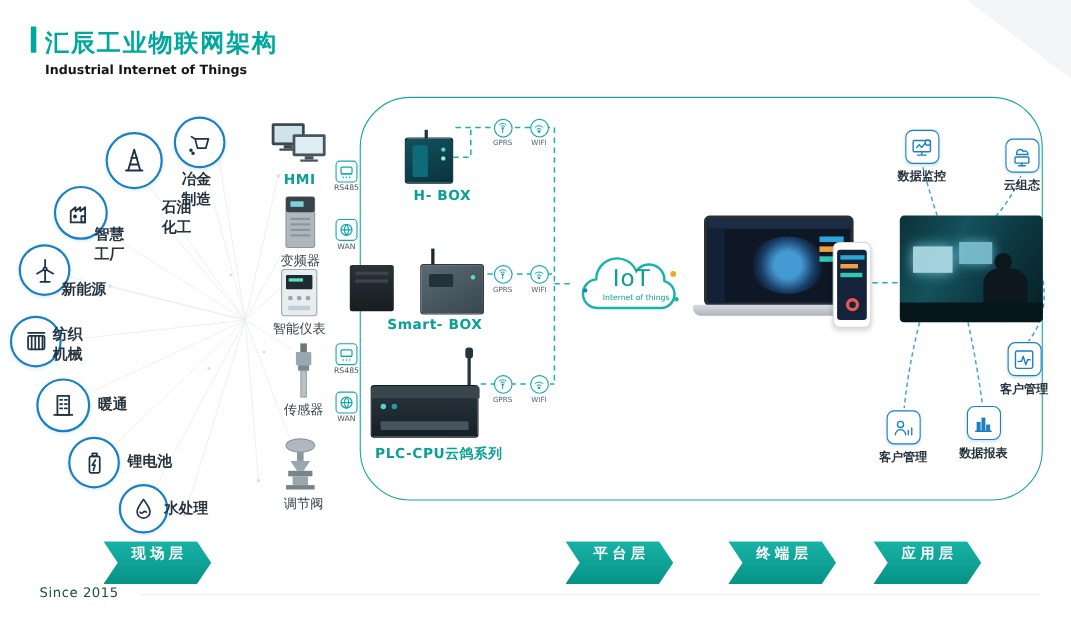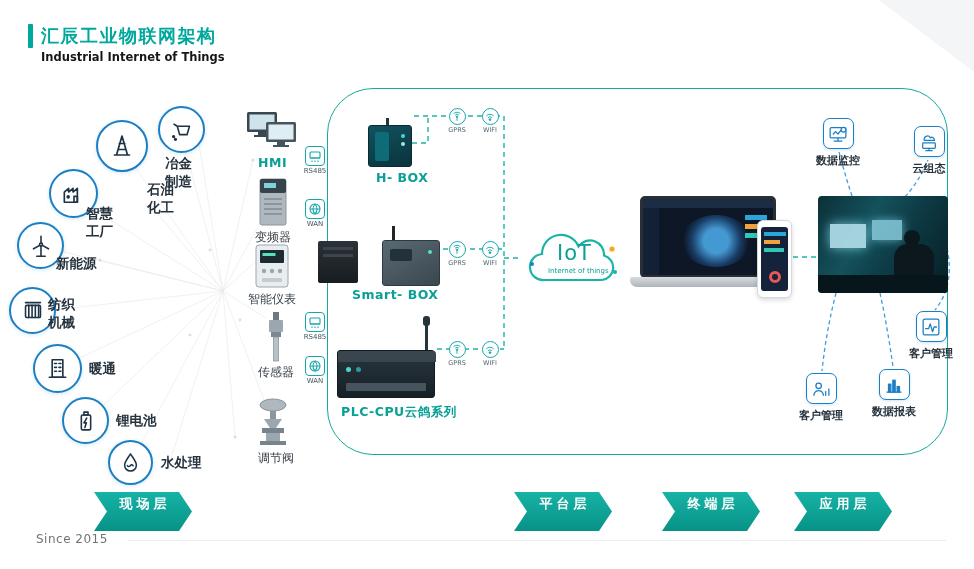--- a/index.html
+++ b/index.html
@@ -2,41 +2,41 @@
 <html><head>
 <meta charset="utf-8">
 <style>
 *{margin:0;padding:0;box-sizing:border-box}
 html,body{width:974px;height:569px}
 body{font-family:"DejaVu Sans","Liberation Sans",sans-serif;background:#fff;color:#222}
 .stage{position:relative;width:974px;height:569px;overflow:hidden;background:#fff}
 .abs{position:absolute}
 .bgsvg{position:absolute;left:0;top:0}
 .corner-fold{position:absolute;right:0;top:0;width:0;height:0;border-left:95px solid transparent;border-top:72px solid #f3f5f6}
-.title{font-size:18px;font-weight:bold;color:#00a79d;letter-spacing:1.5px}
+.title{font-size:22px;font-weight:bold;color:#00a79d;letter-spacing:1.5px}
 .subtitle{font-size:11.5px;font-weight:bold;color:#161616;margin-top:2px}
 .accent{width:5px;background:#00a79d;border-radius:1px}
 .ind-circle{border:2.6px solid #1b7fc3;border-radius:50%;background:#fff;display:flex;align-items:center;justify-content:center;box-shadow:0 1px 4px rgba(27,127,195,.18)}
 .ind-label{font-size:13.5px;font-weight:bold;color:#26333e;line-height:1.3;word-break:break-all}
 .nowrap{white-space:nowrap;width:auto!important}
 .dev-label{font-size:12px;color:#39424a;text-align:center;font-weight:500}
 .teal-label{color:#0aa096;font-weight:bold;font-size:12.5px;letter-spacing:.5px}
 .frame{border:1.6px solid #17a89f;border-radius:46px}
 .port{width:26px;text-align:center}
 .port-icon{width:20px;height:20px;border:1.3px solid #14a6ae;border-radius:4px;background:#fff;display:flex;align-items:center;justify-content:center;margin:0 auto}
 .port-label{font-size:7px;color:#45545e;margin-top:1px}
 .pair{display:flex;gap:9px}
 .badge{width:24px;text-align:center}
 .badge-icon{width:17px;height:17px;border:1.2px solid #14a6ae;border-radius:50%;background:#fff;display:flex;align-items:center;justify-content:center;margin:0 auto}
 .badge-label{font-size:6.5px;color:#52666e;margin-top:1px}
 .app{text-align:center;width:64px}
 .app-icon{width:31px;height:31px;border:1.8px solid #1b7fc3;border-radius:7px;background:#fff;display:flex;align-items:center;justify-content:center;margin:0 auto;box-shadow:0 1px 3px rgba(27,127,195,.2)}
 .app-label{font-size:11px;color:#26323c;font-weight:bold;margin-top:4px;white-space:nowrap}
 .ribbon{position:absolute;top:492px;height:39px;line-height:23px;width:98px;color:#fff;font-size:13px;font-weight:bold;text-align:center;letter-spacing:4px;text-indent:4px;background:linear-gradient(180deg,#17b3a6,#079286);clip-path:polygon(0 0,calc(100% - 13px) 0,100% 50%,calc(100% - 13px) 100%,0 100%,13px 50%)}
-.since{font-size:12px;color:#737373;letter-spacing:.5px}
+.since{font-size:12px;color:#14532d;letter-spacing:.5px}
 .hr{position:absolute;height:1px;background:#ebedee}
 .cloud-title{font-size:21px;font-weight:normal;color:#0aa096;letter-spacing:1px}
 .cloud-sub{font-size:7px;color:#0aa096}
 </style>
 </head>
 <body>
 
 <div class="stage">
 
   <svg class="bgsvg" width="974" height="569">
@@ -156,21 +156,21 @@
     </svg>
   </div>
   <div class="ind-label abs nowrap" style="left:116px;top:412px">锂电池</div>
 
   <div class="ind-circle abs" style="left:108px;top:440px;width:45px;height:45px">
     <svg width="27" height="27" viewBox="0 0 30 30" fill="none" stroke="#1e3346" stroke-width="1.7" stroke-linecap="round" stroke-linejoin="round">
       <path d="M15 5.5 C11.5 11 8.5 14 8.5 18 a6.5 6.5 0 0 0 13 0 C21.5 14 18.5 11 15 5.5 z"></path>
       <path d="M11.5 18.5 c1 1.2 2.2 1.2 3.2 0 s2.2 -1.2 3.2 0"></path>
     </svg>
   </div>
-  <div class="ind-label abs nowrap" style="left:161px;top:454px">水处理</div>
+  <div class="ind-label abs nowrap" style="left:149px;top:454px">水处理</div>
 
   <div class="abs" style="left:246px;top:110px">
     <svg width="52" height="42" viewBox="0 0 52 42">
       <rect x="1" y="2" width="30" height="20" rx="1.5" fill="#3a4750"></rect>
       <rect x="3.5" y="4.5" width="25" height="15" fill="#cfe3ea"></rect>
       <rect x="12" y="22" width="8" height="3" fill="#3a4750"></rect>
         <rect x="8" y="25" width="16" height="2" fill="#3a4750"></rect>
       <rect x="20" y="12" width="30" height="20" rx="1.5" fill="#46545e"></rect>
       <rect x="22.5" y="14.5" width="25" height="15" fill="#dfeef4"></rect>
       <rect x="31" y="32" width="8" height="3" fill="#46545e"></rect>

